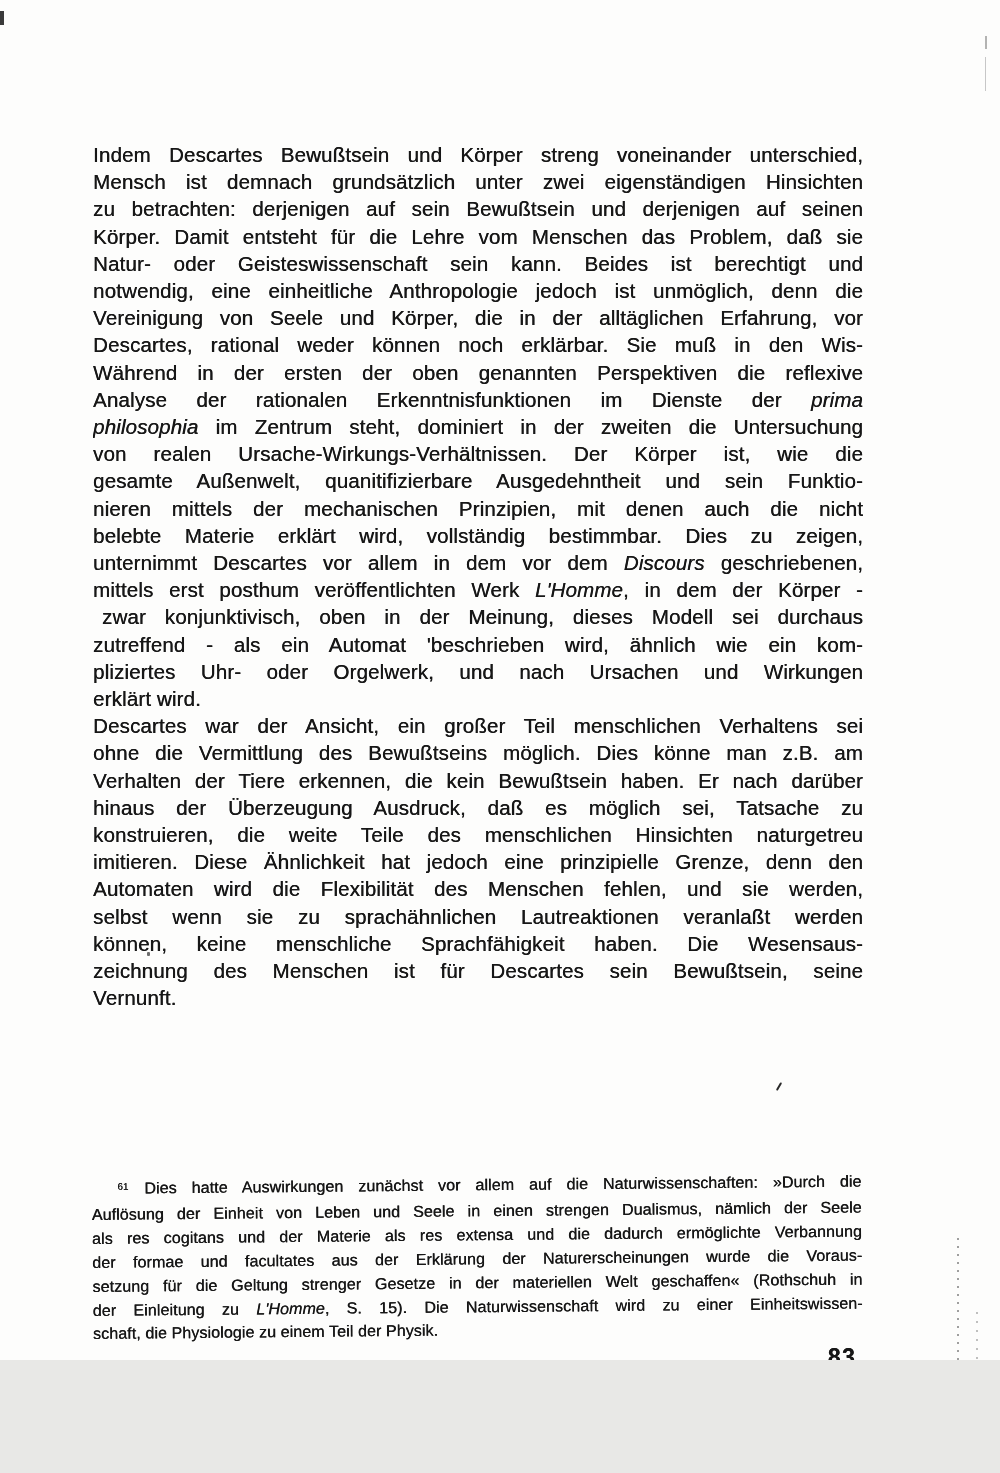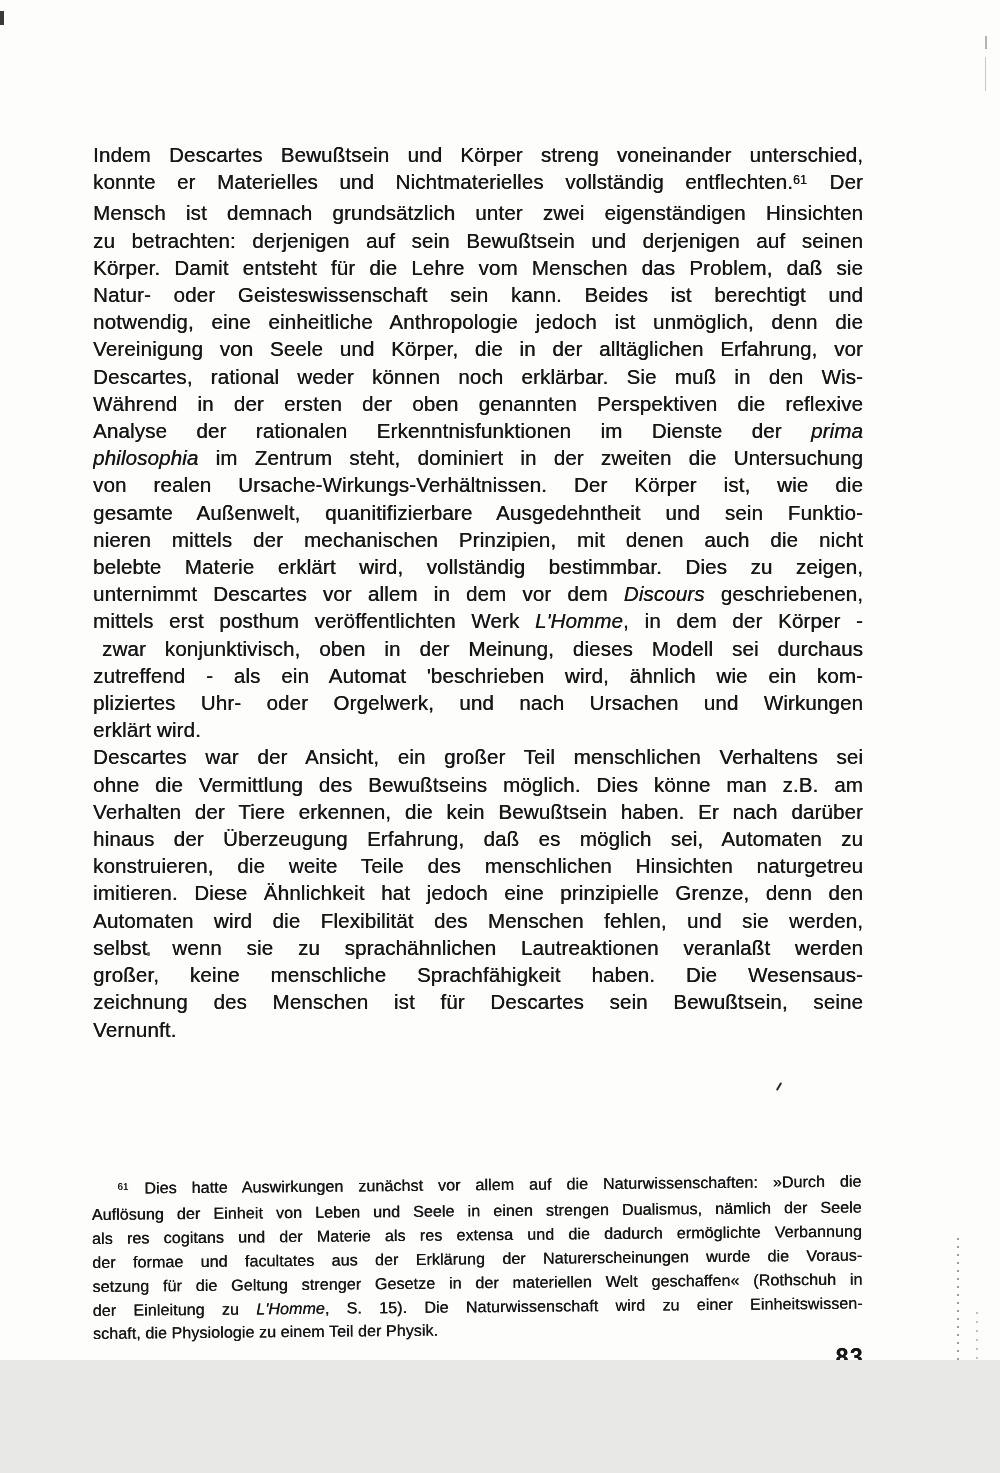--- a/index.html
+++ b/index.html
@@ -27,21 +27,21 @@
     white-space:normal; overflow:hidden;
   }
   .tline.end { text-align-last:left; }
   .main-block .tline.indent { padding-left:9px; }
   .footnote-block .tline.indent { padding-left:26px; }
   .it { font-style:italic; }
   .sup { font-size:0.6em; position:relative; top:-0.45em; padding-right:1px; }
   .page-number {
     position:absolute; left:820px; top:1344px; width:44px;
     font-size:23px; font-weight:bold; letter-spacing:1.5px;
-    text-align:right;
+    text-align:center;
   }
   
   .art { position:absolute; pointer-events:none; }
   .art-corner { left:0; top:11px; width:4px; height:14px; background:#3a3a3a; box-shadow:0 16px 0 -5px #8a8a8a; }
   .art-tr1 { left:985px; top:36px; width:2px; height:13px; background:#9a9a9a; opacity:.75; }
   .art-tr2 { left:985px; top:57px; width:1px; height:34px; background:#ababab; opacity:.65; }
   .art-col1 {
     left:957px; top:1238px; width:2px; height:232px; opacity:.55;
     background:repeating-linear-gradient(to bottom, rgba(40,40,40,.8) 0 2px, transparent 2px 8px);
   }
@@ -52,21 +52,20 @@
   .art-tick { left:778px; top:1082px; width:2px; height:9px; background:#2a2a2a; transform:rotate(30deg); border-radius:1px; }
   .art-dot { left:147px; top:952px; width:3px; height:4px; background:#4a4a4a; border-radius:1px; opacity:.8; }
 </style>
 </head>
 <body>
 
 <div class="page">
 
   <div class="main-block scan-text">
       <div class="tline"><span>Indem Descartes Bewußtsein und Körper streng voneinander unterschied,</span></div>
-      <div class="tline"><span>konnte er Materielles und Nichtmaterielles vollständig entflechten.</span><span class="sup">61</span><span> Der</span></div>
       <div class="tline"><span>Mensch ist demnach grundsätzlich unter zwei eigenständigen Hinsichten</span></div>
       <div class="tline"><span>zu betrachten: derjenigen auf sein Bewußtsein und derjenigen auf seinen</span></div>
       <div class="tline"><span>Körper. Damit entsteht für die Lehre vom Menschen das Problem, daß sie</span></div>
       <div class="tline"><span>Natur- oder Geisteswissenschaft sein kann. Beides ist berechtigt und</span></div>
       <div class="tline"><span>notwendig, eine einheitliche Anthropologie jedoch ist unmöglich, denn die</span></div>
       <div class="tline"><span>Vereinigung von Seele und Körper, die in der alltäglichen Erfahrung, vor</span></div>
       <div class="tline"><span>Descartes, rational weder können noch erklärbar. Sie muß in den Wis-</span></div>
       <div class="tline"><span>Während in der ersten der oben genannten Perspektiven die reflexive</span></div>
       <div class="tline"><span>Analyse der rationalen Erkenntnisfunktionen im Dienste der </span><span class="it">prima</span></div>
       <div class="tline"><span class="it">philosophia</span><span> im Zentrum steht, dominiert in der zweiten die Untersuchung</span></div>
@@ -76,26 +75,26 @@
       <div class="tline"><span>belebte Materie erklärt wird, vollständig bestimmbar. Dies zu zeigen,</span></div>
       <div class="tline"><span>unternimmt Descartes vor allem in dem vor dem </span><span class="it">Discours</span><span> geschriebenen,</span></div>
       <div class="tline"><span>mittels erst posthum veröffentlichten Werk </span><span class="it">L'Homme</span><span>, in dem der Körper -</span></div>
       <div class="tline indent"><span>zwar konjunktivisch, oben in der Meinung, dieses Modell sei durchaus</span></div>
       <div class="tline"><span>zutreffend - als ein Automat 'beschrieben wird, ähnlich wie ein kom-</span></div>
       <div class="tline"><span>pliziertes Uhr- oder Orgelwerk, und nach Ursachen und Wirkungen</span></div>
       <div class="tline end"><span>erklärt wird.</span></div>
       <div class="tline"><span>Descartes war der Ansicht, ein großer Teil menschlichen Verhaltens sei</span></div>
       <div class="tline"><span>ohne die Vermittlung des Bewußtseins möglich. Dies könne man z.B. am</span></div>
       <div class="tline"><span>Verhalten der Tiere erkennen, die kein Bewußtsein haben. Er nach darüber</span></div>
-      <div class="tline"><span>hinaus der Überzeugung Erfahrung, daß es möglich sei, Automaten zu</span></div>
+      <div class="tline"><span>hinaus der Überzeugung Ausdruck, daß es möglich sei, Tatsache zu</span></div>
       <div class="tline"><span>konstruieren, die weite Teile des menschlichen Hinsichten naturgetreu</span></div>
       <div class="tline"><span>imitieren. Diese Ähnlichkeit hat jedoch eine prinzipielle Grenze, denn den</span></div>
       <div class="tline"><span>Automaten wird die Flexibilität des Menschen fehlen, und sie werden,</span></div>
       <div class="tline"><span>selbst wenn sie zu sprachähnlichen Lautreaktionen veranlaßt werden</span></div>
-      <div class="tline"><span>großer, keine menschliche Sprachfähigkeit haben. Die Wesensaus-</span></div>
+      <div class="tline"><span>können, keine menschliche Sprachfähigkeit haben. Die Wesensaus-</span></div>
       <div class="tline"><span>zeichnung des Menschen ist für Descartes sein Bewußtsein, seine</span></div>
       <div class="tline end"><span>Vernunft.</span></div>
     </div>
 
   <div class="footnote-block scan-text">
       <div class="tline indent"><span class="sup">61</span><span> Dies hatte Auswirkungen zunächst vor allem auf die Naturwissenschaften: »Durch die</span></div>
       <div class="tline"><span>Auflösung der Einheit von Leben und Seele in einen strengen Dualismus, nämlich der Seele</span></div>
       <div class="tline"><span>als res cogitans und der Materie als res extensa und die dadurch ermöglichte Verbannung</span></div>
       <div class="tline"><span>der formae und facultates aus der Erklärung der Naturerscheinungen wurde die Voraus-</span></div>
       <div class="tline"><span>setzung für die Geltung strenger Gesetze in der materiellen Welt geschaffen« (Rothschuh in</span></div>

